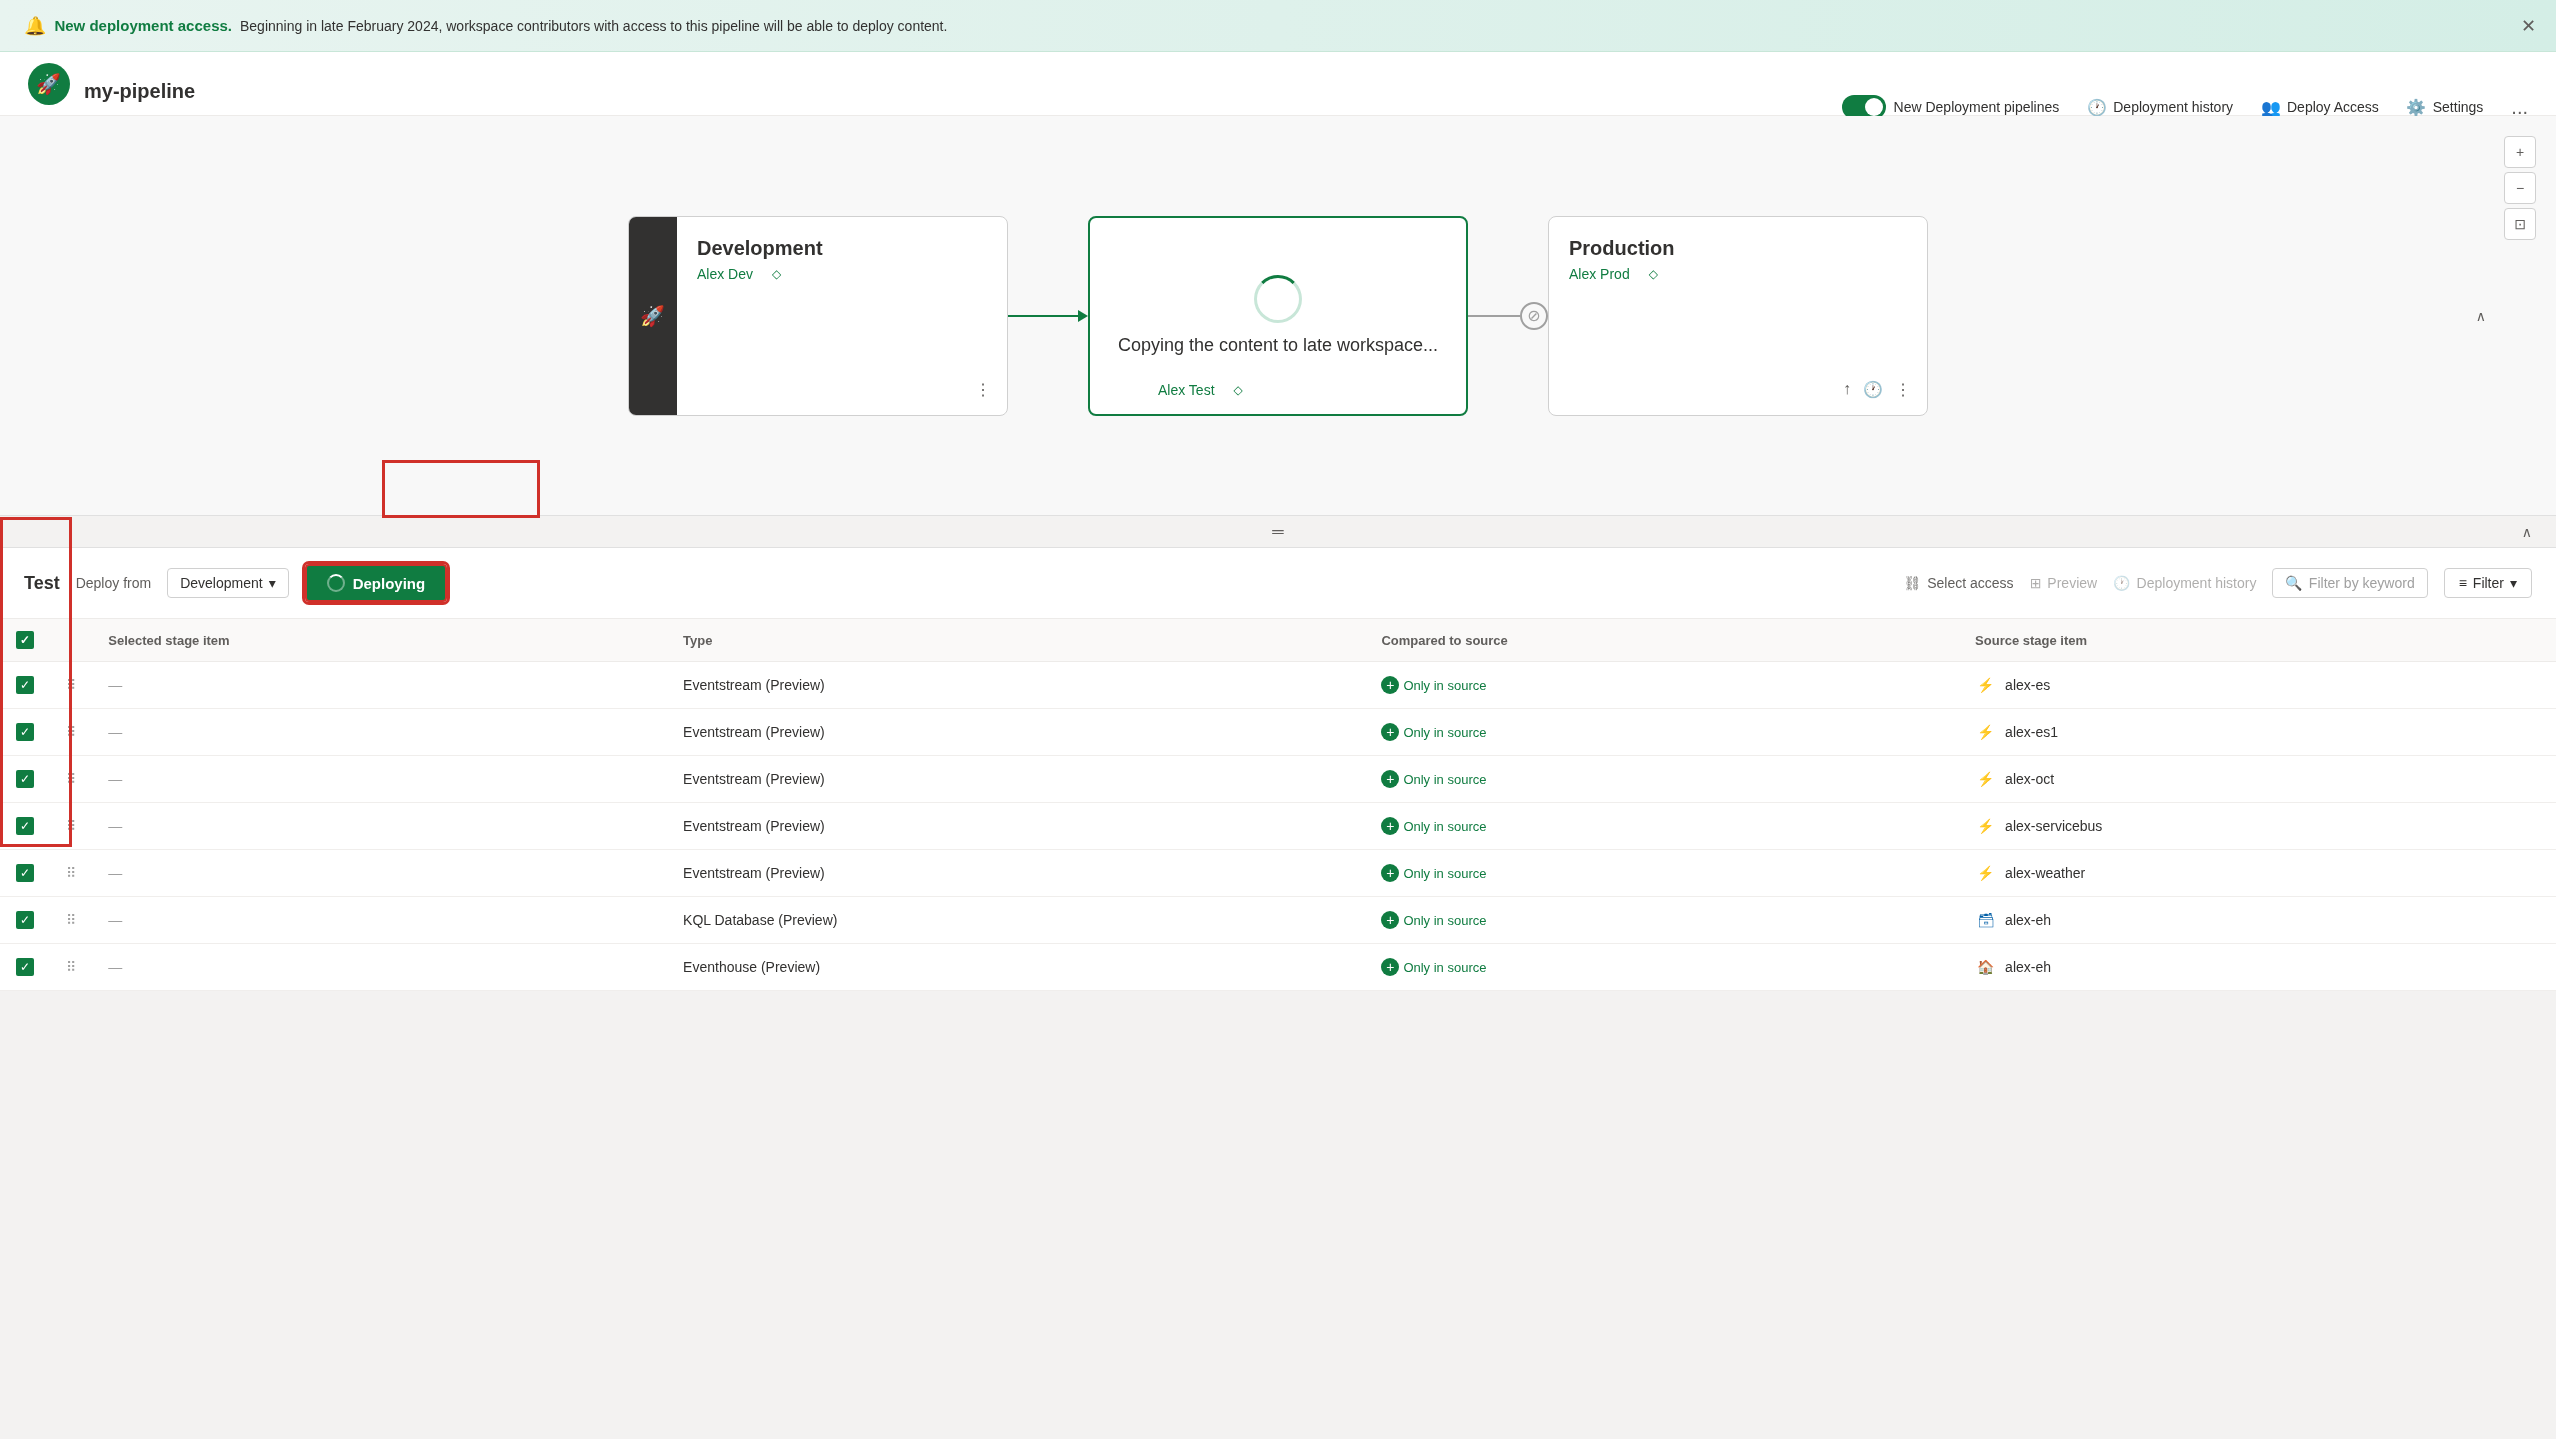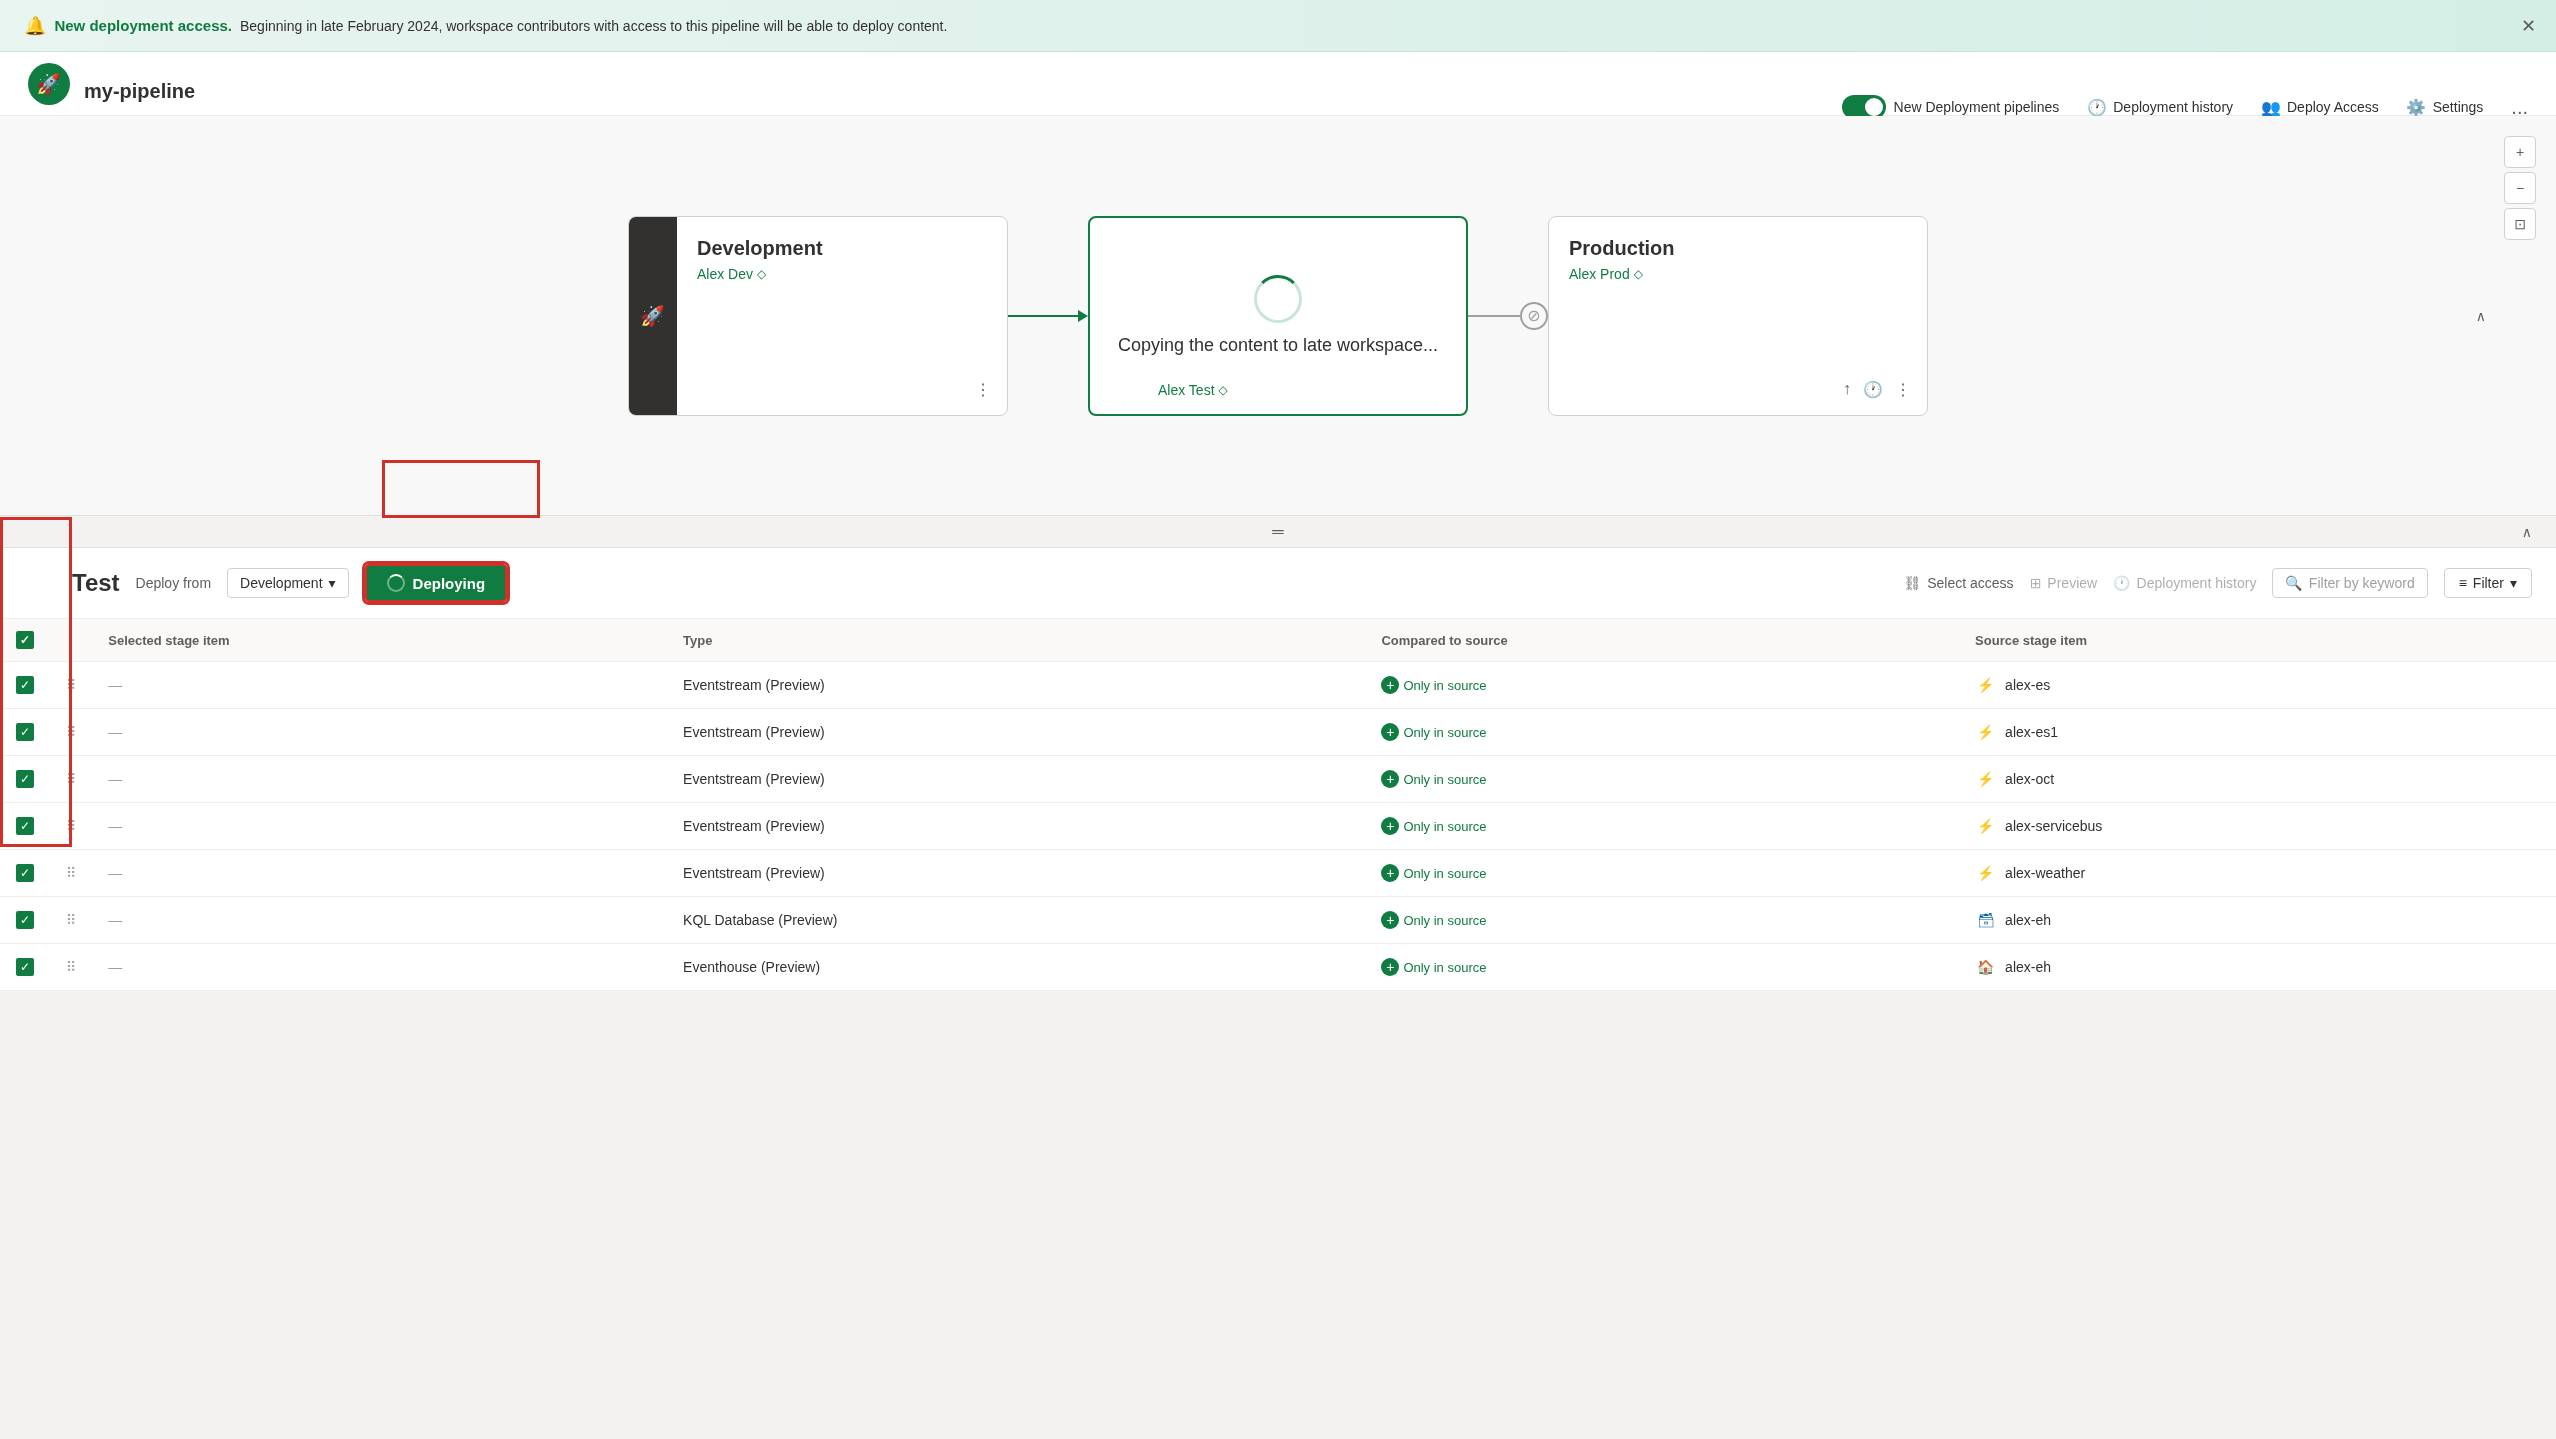--- a/index.html
+++ b/index.html
@@ -106,21 +106,21 @@
     }
     .stage-card-left-bar {
       position: absolute; left: 0; top: 0; bottom: 0;
       width: 48px;
       background: #323130;
       display: flex; align-items: center; justify-content: center;
     }
     .stage-card-left-bar .icon { color: #fff; font-size: 20px; }
     .stage-content { padding: 20px 20px 20px 68px; }
     .stage-name { font-size: 20px; font-weight: 600; color: #323130; margin-bottom: 6px; }
-    .stage-workspace { color: #107c41; font-size: 14px; display: flex; align-items: center; gap: 4px; }
+    .stage-workspace { color: #107c41; font-size: 14px; display: flex; align-items: center; gap: 19px; }
     .stage-workspace-icon { font-size: 12px; }
 
     
     .stage-card.deploying {
       border: 2.5px solid #107c41;
     }
     .stage-deploying-content {
       display: flex; flex-direction: column; align-items: center; justify-content: center;
       height: 100%;
       gap: 12px;
@@ -178,21 +178,21 @@
     
     .table-section { background: #fff; flex: 1; overflow: hidden; }
     .table-toolbar {
       display: flex;
       align-items: center;
       padding: 16px 24px;
       gap: 16px;
       border-bottom: 1px solid #edebe9;
       background: #fff;
     }
-    .toolbar-title { font-size: 24px; font-weight: 600; color: #323130; margin-left: 48px; }
+    .toolbar-title { font-size: 18px; font-weight: 600; color: #323130; }
     .deploy-from-label { font-size: 14px; color: #605e5c; text-align: center; }
     .deploy-from-select {
       display: flex; align-items: center; gap: 6px;
       border: 1px solid #d0d0d0; border-radius: 4px;
       padding: 6px 12px;
       background: #fff;
       cursor: pointer;
       font-size: 14px;
     }
     .deploying-btn {

